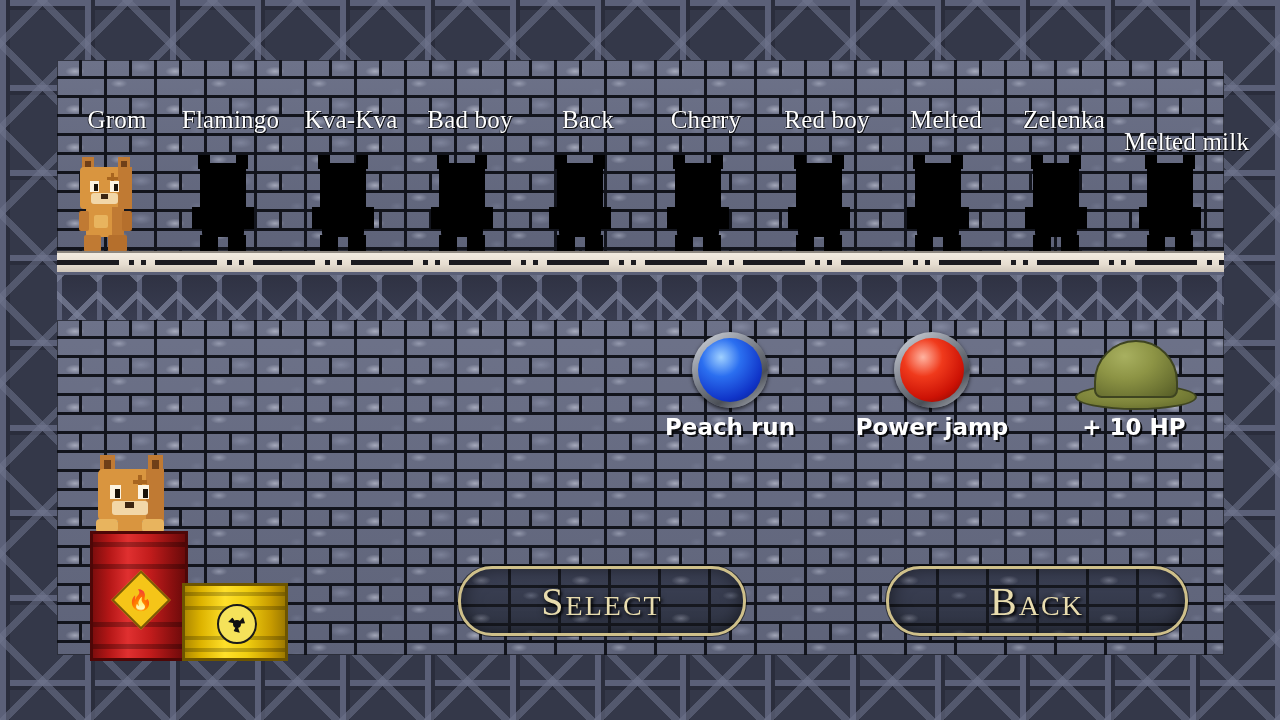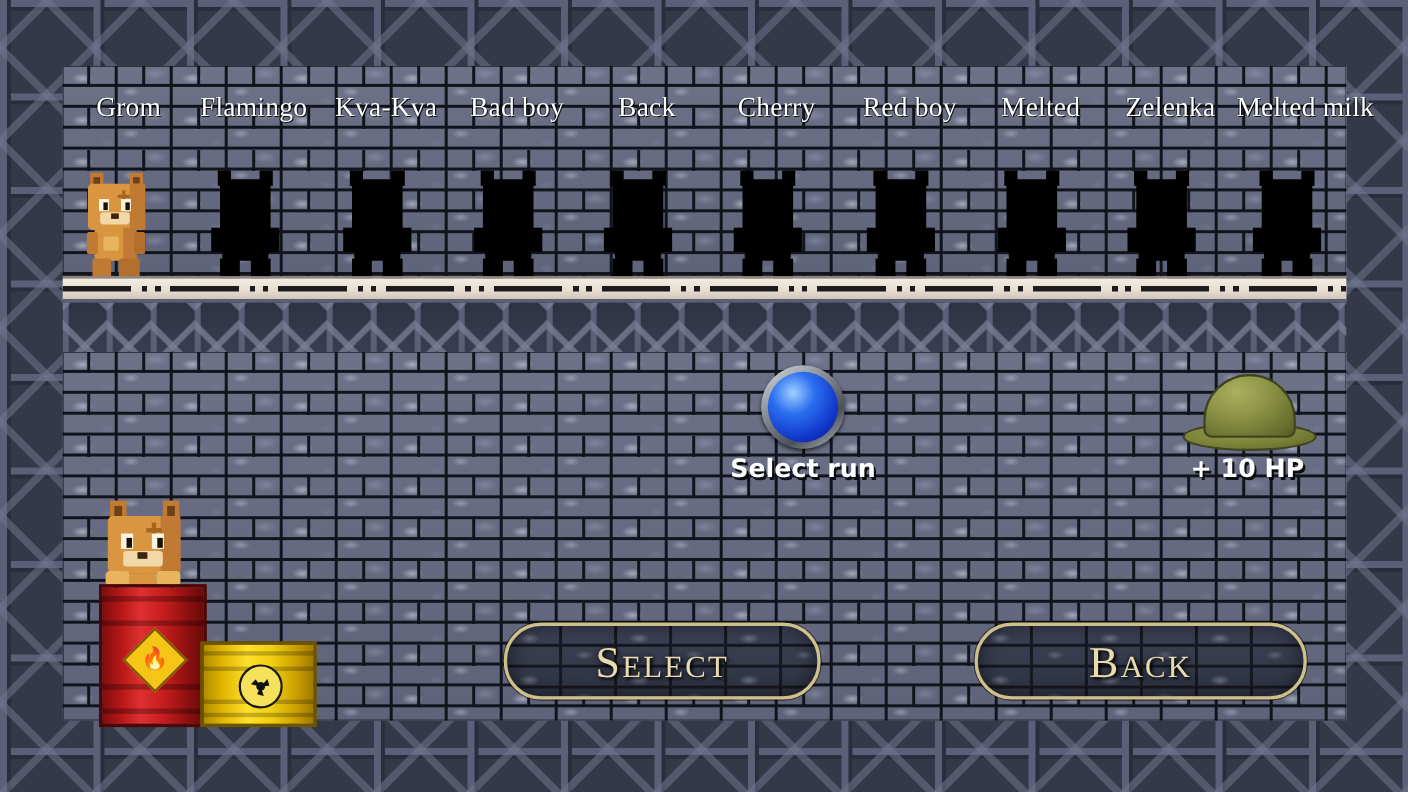--- a/index.html
+++ b/index.html
@@ -405,21 +405,21 @@
     <div class="name-strip">
       <div class="char-name" style="flex:0 0 104px;">Grom</div>
       <div class="char-name" style="flex:0 0 123px;">Flamingo</div>
       <div class="char-name" style="flex:0 0 118px;">Kva-Kva</div>
       <div class="char-name" style="flex:0 0 120px;">Bad boy</div>
       <div class="char-name" style="flex:0 0 116px;">Back</div>
       <div class="char-name" style="flex:0 0 120px;">Cherry</div>
       <div class="char-name" style="flex:0 0 122px;">Red boy</div>
       <div class="char-name" style="flex:0 0 116px;">Melted</div>
       <div class="char-name" style="flex:0 0 120px;">Zelenka</div>
-      <div class="char-name" style="flex:1 1 auto;">Melted milk</div>
+      <div class="char-name" style="flex:1 1 auto;margin-top:44px;">Melted milk</div>
     </div>
 
     <div class="sprite-strip">
 
       <div class="char-slot" style="flex:0 0 104px;">
         <div class="cat">
           <i class="c-earL"></i>
             <i class="c-earR"></i>
             <i class="c-earLi"></i>
             <i class="c-earRi"></i>
@@ -560,21 +560,27 @@
   <div id="truss"></div>
 
   <div class="wall" id="lower-wall" style="left:57px; top:320px; width:1167px; height:335px;"></div>
 
 
   <div id="powerups">
     <div class="powerup">
       <div class="orb-wrap">
         <div class="orb blue"></div>
       </div>
-      <div class="pu-label">Select run</div>
+      <div class="pu-label">Peach run</div>
+    </div>
+    <div class="powerup">
+      <div class="orb-wrap">
+        <div class="orb red"></div>
+      </div>
+      <div class="pu-label">Power jamp</div>
     </div>
     <div class="powerup">
       <div class="helmet">
         <div class="brim"></div>
         <div class="dome"></div>
       </div>
       <div class="pu-label">+ 10 HP</div>
     </div>
   </div>
 

